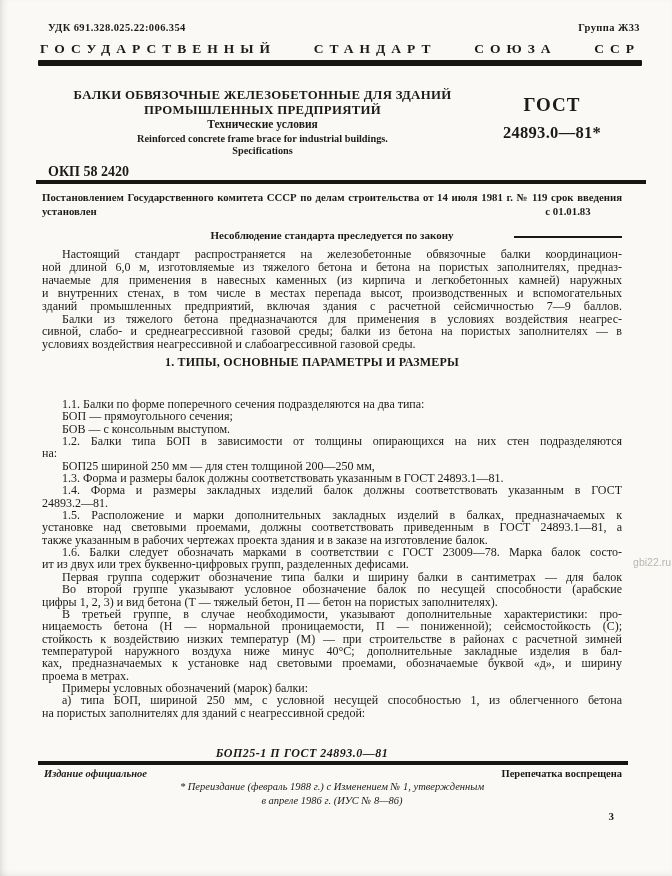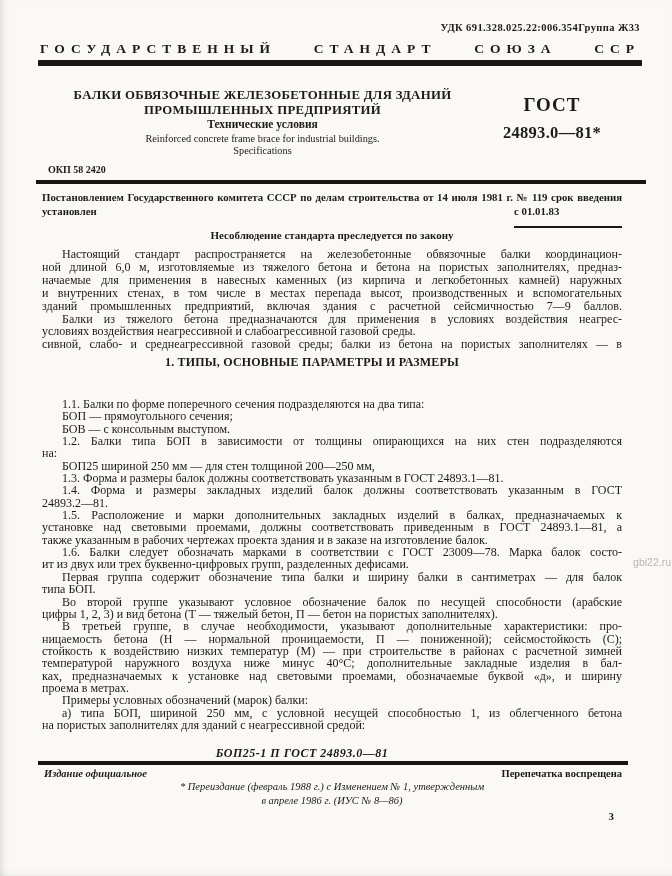--- a/index.html
+++ b/index.html
@@ -8,38 +8,38 @@
     position:relative;
     width:672px;height:876px;
     margin:0;
     background:#faf9f5;
     color:#1d1b18;
     font-family:"Liberation Serif", serif;
     overflow:hidden;
     box-shadow:inset 7px 0 10px -7px rgba(0,0,0,0.18), inset 0 -5px 8px -5px rgba(0,0,0,0.08);
   }
   .abs{position:absolute;}
-  .udk-row{top:22px;left:48px;right:32px;display:flex;justify-content:flex-end;font-weight:bold;font-size:10.5px;letter-spacing:.4px;}
+  .udk-row{top:22px;left:48px;right:32px;display:flex;justify-content:space-between;font-weight:bold;font-size:10.5px;letter-spacing:.4px;gap:48px;}
   .std-row{top:41px;left:40px;right:32px;display:flex;justify-content:space-between;font-weight:bold;font-size:13.5px;gap:23px;}
   .std-word{letter-spacing:6px;}
   .bar1{top:60px;left:38px;right:30px;height:6px;background:#171512;border-radius:1px;}
   .title-wrap{top:88px;left:70px;width:385px;text-align:center;}
   .title-line{font-weight:bold;font-size:12.8px;line-height:15px;letter-spacing:.3px;}
   .subtitle{font-weight:bold;font-size:11.5px;}
   .en-line{font-size:10.3px;line-height:12px;}
-  .en-wrap{margin-top:3px;}
+  .en-wrap{margin-top:3px;font-weight:bold;}
   .gost-block{top:94px;left:492px;width:120px;text-align:center;font-weight:bold;}
   .gost-label{font-size:19px;letter-spacing:1px;}
   .gost-number{font-size:16.5px;margin-top:7px;letter-spacing:.3px;}
-  .okp{top:164px;left:48px;font-weight:bold;font-size:10px;}
+  .okp{top:164px;left:48px;font-weight:bold;font-size:14px;}
   .rule2{top:180px;left:36px;right:26px;height:3.5px;background:#171512;}
   .decree{top:191px;left:42px;right:50px;font-weight:bold;font-size:10.8px;line-height:13.5px;}
   .decree-l1{text-align:justify;text-align-last:justify;}
   .decree-l2{display:flex;justify-content:space-between;align-items:flex-start;}
-  .date-underline{display:inline-block;min-width:108px;text-align:left;border-bottom:2.5px solid #1a1815;padding-bottom:8px;}
+  .date-underline{display:inline-block;min-width:108px;text-align:center;border-bottom:2.5px solid #1a1815;padding-bottom:18px;}
   .law{top:229px;left:42px;right:50px;text-align:center;font-weight:bold;font-size:11px;}
   .intro{top:248px;left:42px;right:50px;font-size:12px;line-height:12.9px;}
   .heading{top:355px;left:42px;width:540px;text-align:center;font-weight:bold;font-size:12px;letter-spacing:.2px;}
   .bodytxt{top:398px;left:42px;right:50px;font-size:12px;line-height:12.35px;}
   .bline{white-space:normal;}
   .j{text-align:justify;text-align-last:justify;}
   .ind{text-indent:20px;}
   .example{top:746px;left:42px;width:520px;text-align:center;font-style:italic;font-weight:600;font-size:12px;letter-spacing:.5px;}
   .rule3{top:761px;left:38px;right:44px;height:3.5px;background:#171512;}
   .footer-row{top:768px;left:44px;right:50px;display:flex;justify-content:space-between;font-size:10.5px;font-weight:bold;text-align:center;}
@@ -102,22 +102,22 @@
   <div class="abs law">Несоблюдение стандарта преследуется по закону</div>
 
   <div class="abs intro">
 
   <div class="bline ind j">Настоящий стандарт распространяется на железобетонные обвязочные балки координацион-</div>
       <div class="bline j">ной длиной 6,0 м, изготовляемые из тяжелого бетона и бетона на пористых заполнителях, предназ-</div>
       <div class="bline j">начаемые для применения в навесных каменных (из кирпича и легкобетонных камней) наружных</div>
       <div class="bline j">и внутренних стенах, в том числе в местах перепада высот, производственных и вспомогательных</div>
       <div class="bline j">зданий промышленных предприятий, включая здания с расчетной сейсмичностью 7—9 баллов.</div>
       <div class="bline ind j">Балки из тяжелого бетона предназначаются для применения в условиях воздействия неагрес-</div>
+      <div class="bline j">сивной, слабо- и среднеагрессивной газовой среды; балки из бетона на пористых заполнителях — в</div>
       <div class="bline">условиях воздействия неагрессивной и слабоагрессивной газовой среды.</div>
-      <div class="bline j">сивной, слабо- и среднеагрессивной газовой среды; балки из бетона на пористых заполнителях — в</div>
     </div>
 
   <div class="abs heading">1. ТИПЫ, ОСНОВНЫЕ ПАРАМЕТРЫ И РАЗМЕРЫ</div>
 
   <div class="abs bodytxt">
 
   <div class="bline ind">1.1. Балки по форме поперечного  сечения  подразделяются на два типа:</div>
       <div class="bline ind">БОП — прямоугольного сечения;</div>
       <div class="bline ind">БОВ — с консольным выступом.</div>
       <div class="bline ind j">1.2. Балки типа БОП в зависимости от толщины  опирающихся  на  них  стен  подразделяются</div>
@@ -125,21 +125,20 @@
       <div class="bline ind">БОП25 шириной 250 мм — для стен толщиной  200—250 мм,</div>
       <div class="bline ind">1.3. Форма и размеры балок должны  соответствовать  указанным в ГОСТ 24893.1—81.</div>
       <div class="bline ind j">1.4. Форма и размеры  закладных изделий балок должны соответствовать указанным в ГОСТ</div>
       <div class="bline">24893.2—81.</div>
       <div class="bline ind j">1.5. Расположение и марки дополнительных закладных изделий в балках, предназначаемых к</div>
       <div class="bline j">установке над световыми проемами, должны соответствовать приведенным в ГОСТ 24893.1—81, а</div>
       <div class="bline">также указанным в рабочих  чертежах проекта здания и в заказе на изготовление балок.</div>
       <div class="bline ind j">1.6. Балки следует обозначать марками в соответствии с ГОСТ 23009—78. Марка балок состо-</div>
       <div class="bline">ит из двух или трех  буквенно-цифровых групп, разделенных дефисами.</div>
       <div class="bline ind j">Первая группа содержит обозначение типа балки и ширину балки в сантиметрах — для балок</div>
-      <div class="bline">типа БОП.</div>
       <div class="bline ind j">Во второй группе указывают условное обозначение балок по несущей способности (арабские</div>
       <div class="bline">цифры 1, 2, 3) и вид бетона (Т — тяжелый бетон, П — бетон на пористых заполнителях).</div>
       <div class="bline ind j">В третьей группе, в случае необходимости, указывают дополнительные характеристики: про-</div>
       <div class="bline j">ницаемость бетона (Н — нормальной проницаемости, П — пониженной); сейсмостойкость (С);</div>
       <div class="bline j">стойкость к воздействию низких температур (М) — при строительстве в районах с расчетной зимней</div>
       <div class="bline j">температурой наружного воздуха ниже минус 40°С; дополнительные закладные изделия в бал-</div>
       <div class="bline j">ках, предназначаемых к установке над световыми проемами, обозначаемые буквой «д», и ширину</div>
       <div class="bline">проема в метрах.</div>
       <div class="bline ind">Примеры условных  обозначений  (марок)  балки:</div>
       <div class="bline ind j">а) типа БОП, шириной 250 мм, с условной несущей способностью 1, из облегченного бетона</div>

